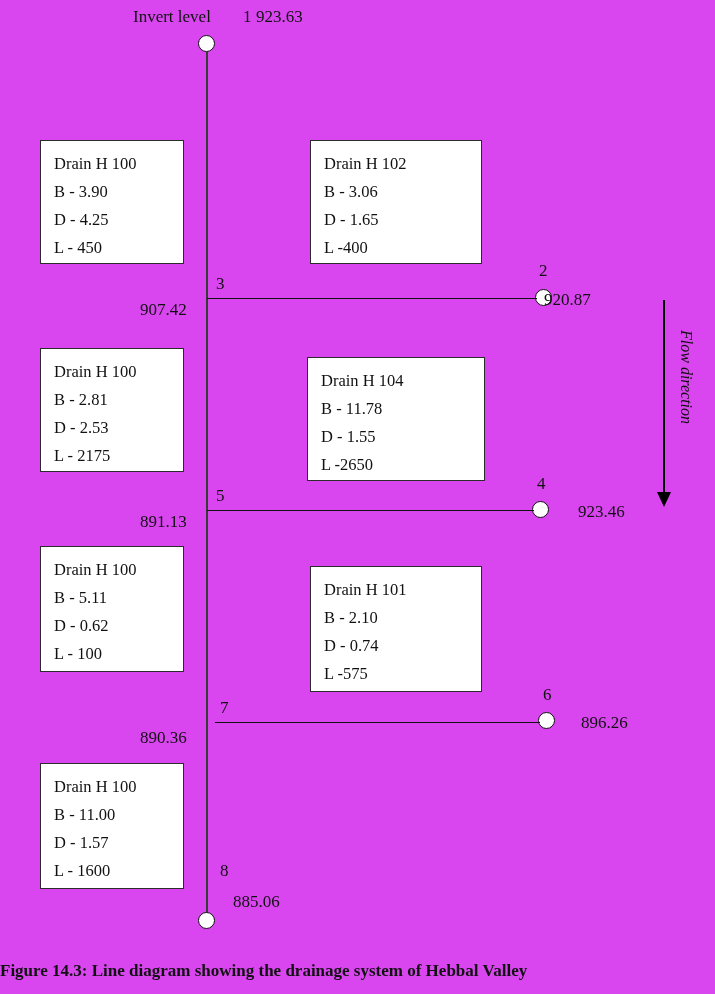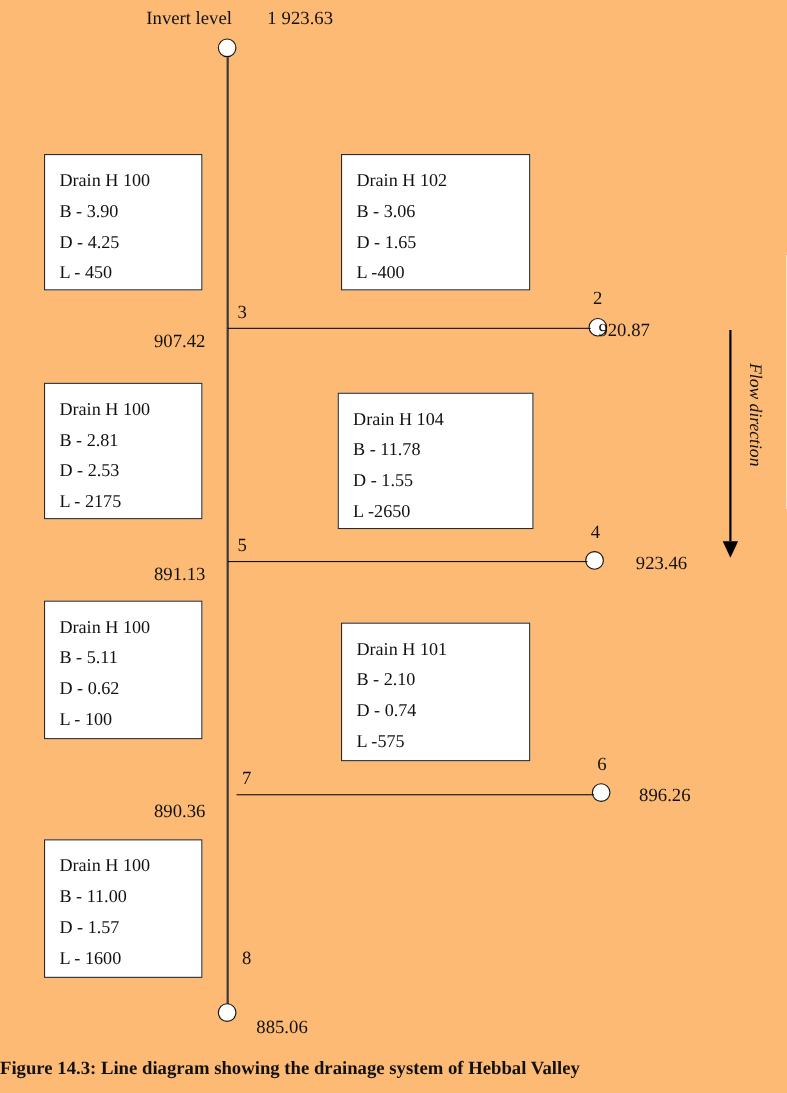--- a/index.html
+++ b/index.html
@@ -10,21 +10,21 @@
   }
   body {
     font-family: "Liberation Serif", "DejaVu Serif", serif;
     color: #111111;
   }
   #page {
     position: relative;
     width: 715px;
     height: 994px;
     overflow: hidden;
-    background: #fdba74;
+    background: #d946ef;
   }
 
   
   .vline {
     position: absolute;
     width: 2px;
     background: #3a3a3a;
   }
   .hline {
     position: absolute;
@@ -151,21 +151,21 @@
   <div class="node-id" style="left:537px; top:475px;">4</div>
   <div class="level-val" style="left:578px; top:503px;">923.46</div>
 
   <div class="hline" style="left:215px; top:722px; width:325px;"></div>
   <div class="node-id" style="left:220px; top:699px;">7</div>
   <div class="level-val" style="left:140px; top:729px;">890.36</div>
   <div class="node-id" style="left:543px; top:686px;">6</div>
   <div class="level-val" style="left:581px; top:714px;">896.26</div>
 
   <div class="node-id" style="left:220px; top:862px;">8</div>
-  <div class="level-val" style="left:233px; top:893px;margin-top:32px;">885.06</div>
+  <div class="level-val" style="left:233px; top:893px;">885.06</div>
 
   <div class="drain-box" style="left:40px; top:140px; width:144px; height:124px;">
     <div class="dline">Drain H 100</div>
     <div class="dline">B - 3.90</div>
     <div class="dline">D - 4.25</div>
     <div class="dline">L - 450</div>
   </div>
 
   <div class="drain-box" style="left:40px; top:348px; width:144px; height:124px;">
     <div class="dline">Drain H 100</div>

